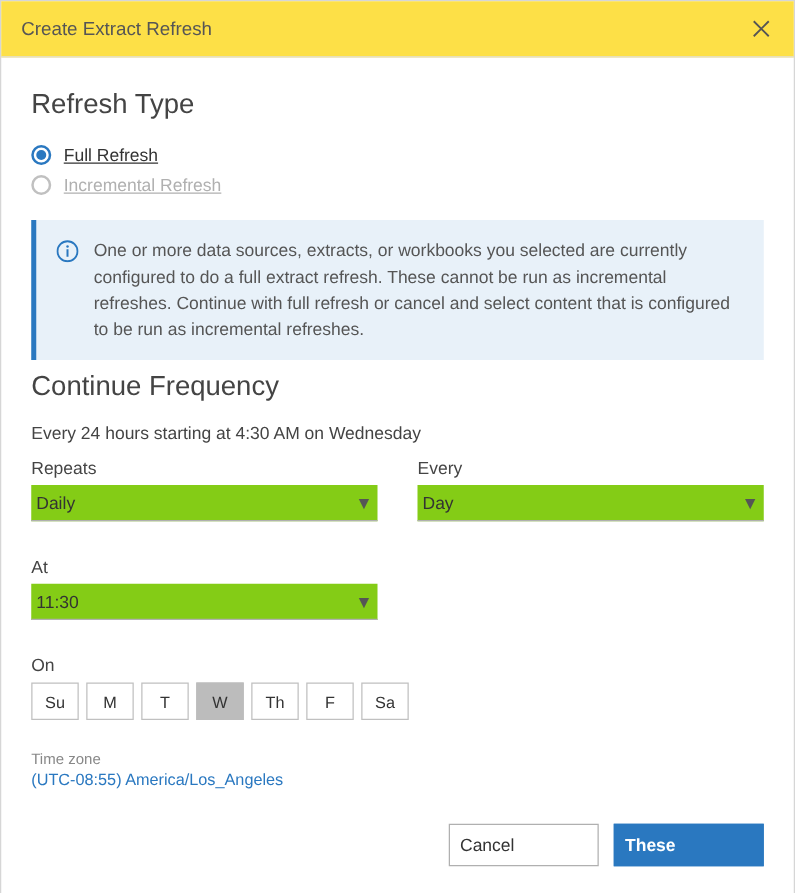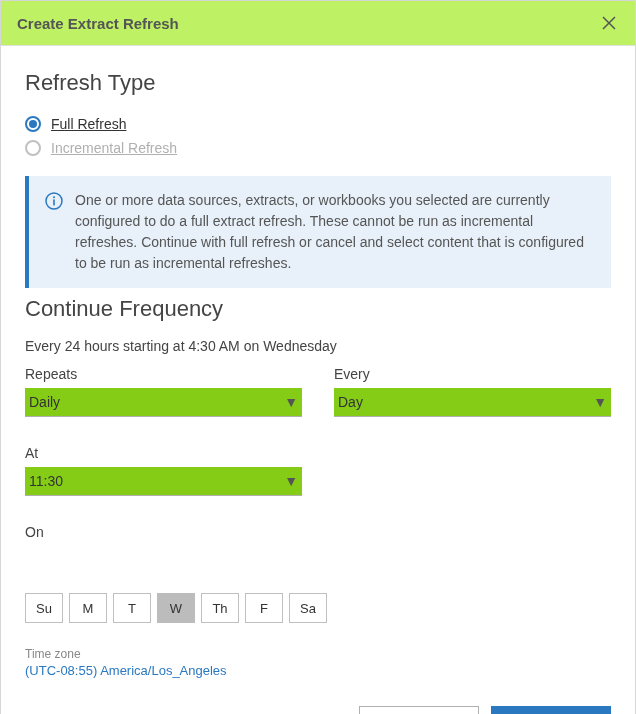--- a/index.html
+++ b/index.html
@@ -13,23 +13,22 @@
   .dialog {
     width: 636px;
     border: 1px solid #d6d6d6;
     background: #fff;
   }
   .dialog-header {
     display: flex;
     justify-content: space-between;
     align-items: center;
     padding: 12px 16px;
-    background: #bef264;
+    background: #fde047;
     border-bottom: 1px solid #e0e0e0;
-    font-weight: bold;
   }
   .dialog-title {
     font-size: 15px;
     color: #555;
   }
   .close-btn {
     cursor: pointer;
     color: #555;
     width: 20px;
     height: 20px;
@@ -131,43 +130,42 @@
     width: 38px;
     height: 30px;
     border: 1px solid #c0c0c0;
     background: #fff;
     display: flex;
     align-items: center;
     justify-content: center;
     font-size: 13px;
     cursor: pointer;
     color: #333;
-    margin-top: 47px;
   }
   .day-btn.selected {
     background: #bcbcbc;
     border-color: #bcbcbc;
   }
   .tz-block { margin-top: 24px; }
   .tz-label { font-size: 12px; color: #888; margin-bottom: 2px; }
   .tz-link { font-size: 13px; color: #2a78c0; cursor: pointer; }
   .dialog-footer {
     display: flex;
     justify-content: flex-end;
     gap: 12px;
     margin-top: 28px;
   }
   .btn {
     min-width: 120px;
-    padding: 8px 18px;
+    padding: 8px 8px;
     font-size: 14px;
     border: 1px solid #b0b0b0;
     background: #fff;
     cursor: pointer;
-    text-align: center;
+    text-align: left;
   }
   .btn.primary {
     background: #2a78c0;
     border-color: #2a78c0;
     color: #fff;
     font-weight: 600;
   }
 </style>
 </head>
 <body>

